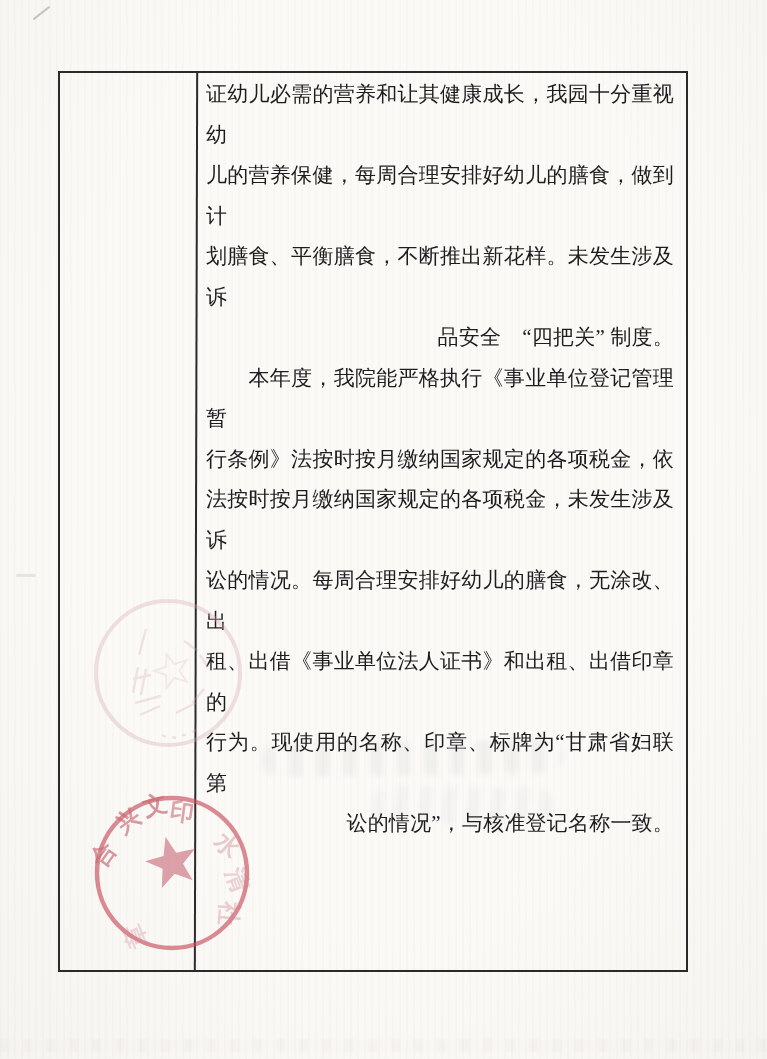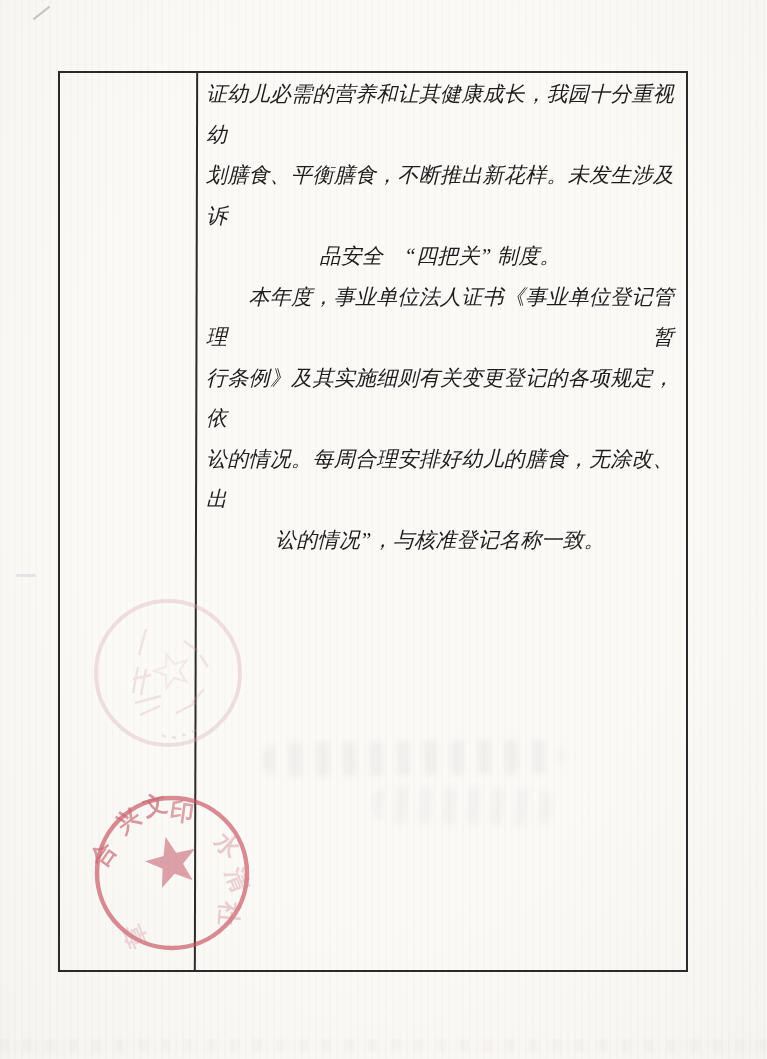--- a/index.html
+++ b/index.html
@@ -22,31 +22,31 @@
     position:absolute;left:58px;top:71px;width:630px;height:901px;
     box-sizing:border-box;border:2px solid #2a2a2a;background:transparent;z-index:1;
   }
   .col-divider{
     position:absolute;left:135px;top:0;bottom:0;width:2px;background:#2b2b2b;
     transform:rotate(.15deg);
   }
   .left-cell{position:absolute;left:0;top:0;bottom:0;width:135px;}
   .content-cell{
     position:absolute;left:137px;right:0;top:0;bottom:0;
-    padding:1px 12px 0 9px;box-sizing:border-box;font-style:italic;
+    padding:1px 12px 0 9px;box-sizing:border-box;
   }
   .doc-line{
     font-size:21px;line-height:40.5px;color:#1d1d1f;
     letter-spacing:0.2px;
     text-align:justify;text-align-last:justify;
     text-justify:inter-ideograph;
     font-weight:500;
     white-space:normal;
   }
-  .doc-line.para-end{text-align:center;text-align-last:auto;}
+  .doc-line.para-end{text-align:right;text-align-last:auto;}
   
   .stamp{position:absolute;z-index:5;pointer-events:none;}
   .stamp-upper{left:88px;top:593px;width:160px;height:160px;opacity:.55;filter:blur(.4px);}
   .stamp-lower{left:91px;top:793px;width:164px;height:164px;opacity:.88;filter:blur(.3px);}
   
   .smudge{position:absolute;filter:blur(3px);pointer-events:none;border-radius:18px;}
   .smudge-a{
     left:262px;top:741px;width:302px;height:34px;opacity:.5;
     background:repeating-linear-gradient(90deg, rgba(125,122,138,.16) 0 13px, transparent 13px 27px);
     transform:rotate(-.8deg);
@@ -77,25 +77,29 @@
 
   <div class="tick-mark"></div>
   <div class="edge-dash"></div>
   <div class="noise-band"></div>
 
   <div class="form-table">
     <div class="left-cell"></div>
     <div class="col-divider"></div>
     <div class="content-cell">
       <div class="doc-line">证幼儿必需的营养和让其健康成长，我园十分重视幼</div>
+      <div class="doc-line">儿的营养保健，每周合理安排好幼儿的膳食，做到计</div>
       <div class="doc-line">划膳食、平衡膳食，不断推出新花样。未发生涉及诉</div>
       <div class="doc-line para-end">品安全　“四把关” 制度。</div>
-      <div class="doc-line">　　本年度，事业单位法人证书《事业单位登记管理暂</div>
-      <div class="doc-line">行条例》及其实施细则有关变更登记的各项规定，依</div>
+      <div class="doc-line">　　本年度，我院能严格执行《事业单位登记管理暂</div>
+      <div class="doc-line">行条例》法按时按月缴纳国家规定的各项税金，依</div>
+      <div class="doc-line">法按时按月缴纳国家规定的各项税金，未发生涉及诉</div>
       <div class="doc-line">讼的情况。每周合理安排好幼儿的膳食，无涂改、出</div>
+      <div class="doc-line">租、出借《事业单位法人证书》和出租、出借印章的</div>
+      <div class="doc-line">行为。现使用的名称、印章、标牌为“甘肃省妇联第</div>
       <div class="doc-line para-end">讼的情况”，与核准登记名称一致。</div>
     </div>
   </div>
 
   <div class="stamp stamp-upper">
     <svg width="160" height="160" viewBox="0 0 160 160">
       <circle cx="80" cy="80" r="72" fill="none" stroke-width="4" opacity=".62" stroke="#d9a8b0"></circle>
       <g stroke="#d6a3ac" stroke-width="2.4" fill="none" opacity=".5">
         <path d="M58 36 l-7 26"></path>
         <path d="M50 74 l-5 26 M58 76 l-5 26 M45 86 l18 -4"></path>

